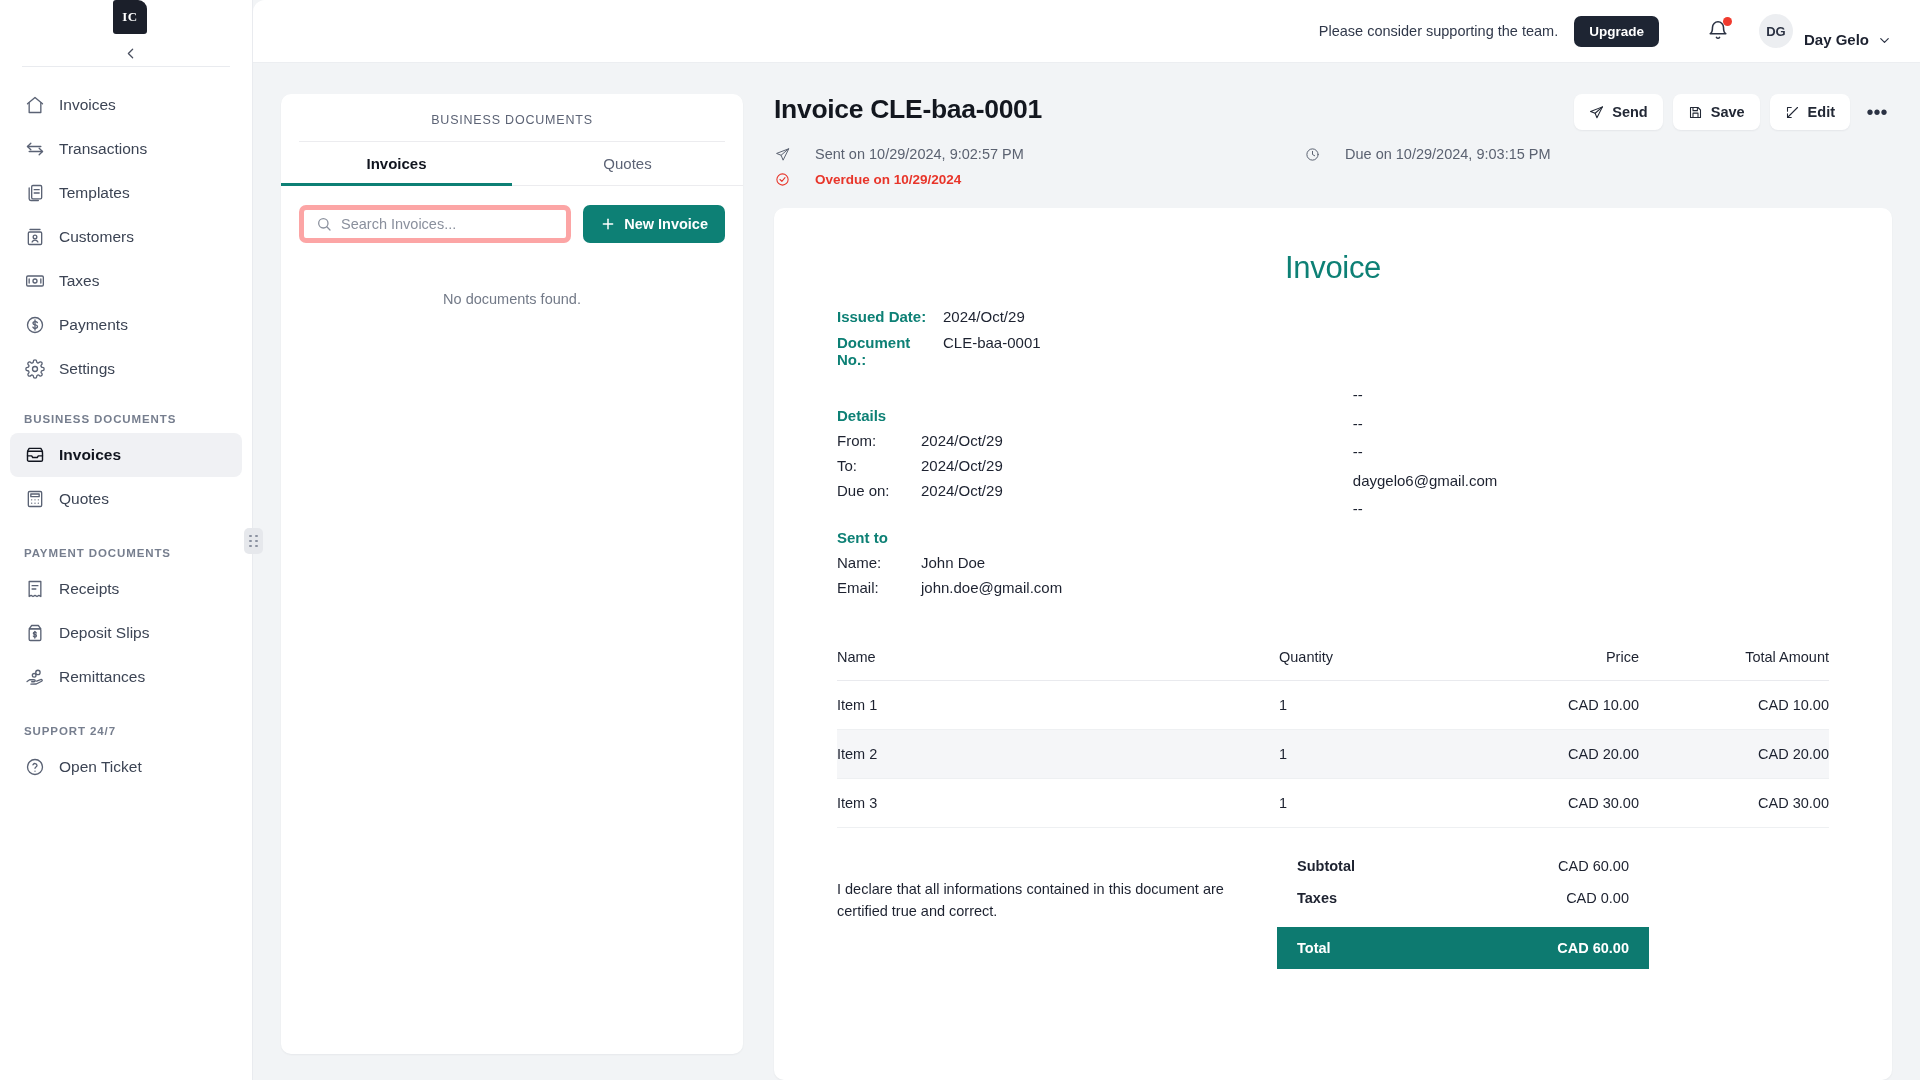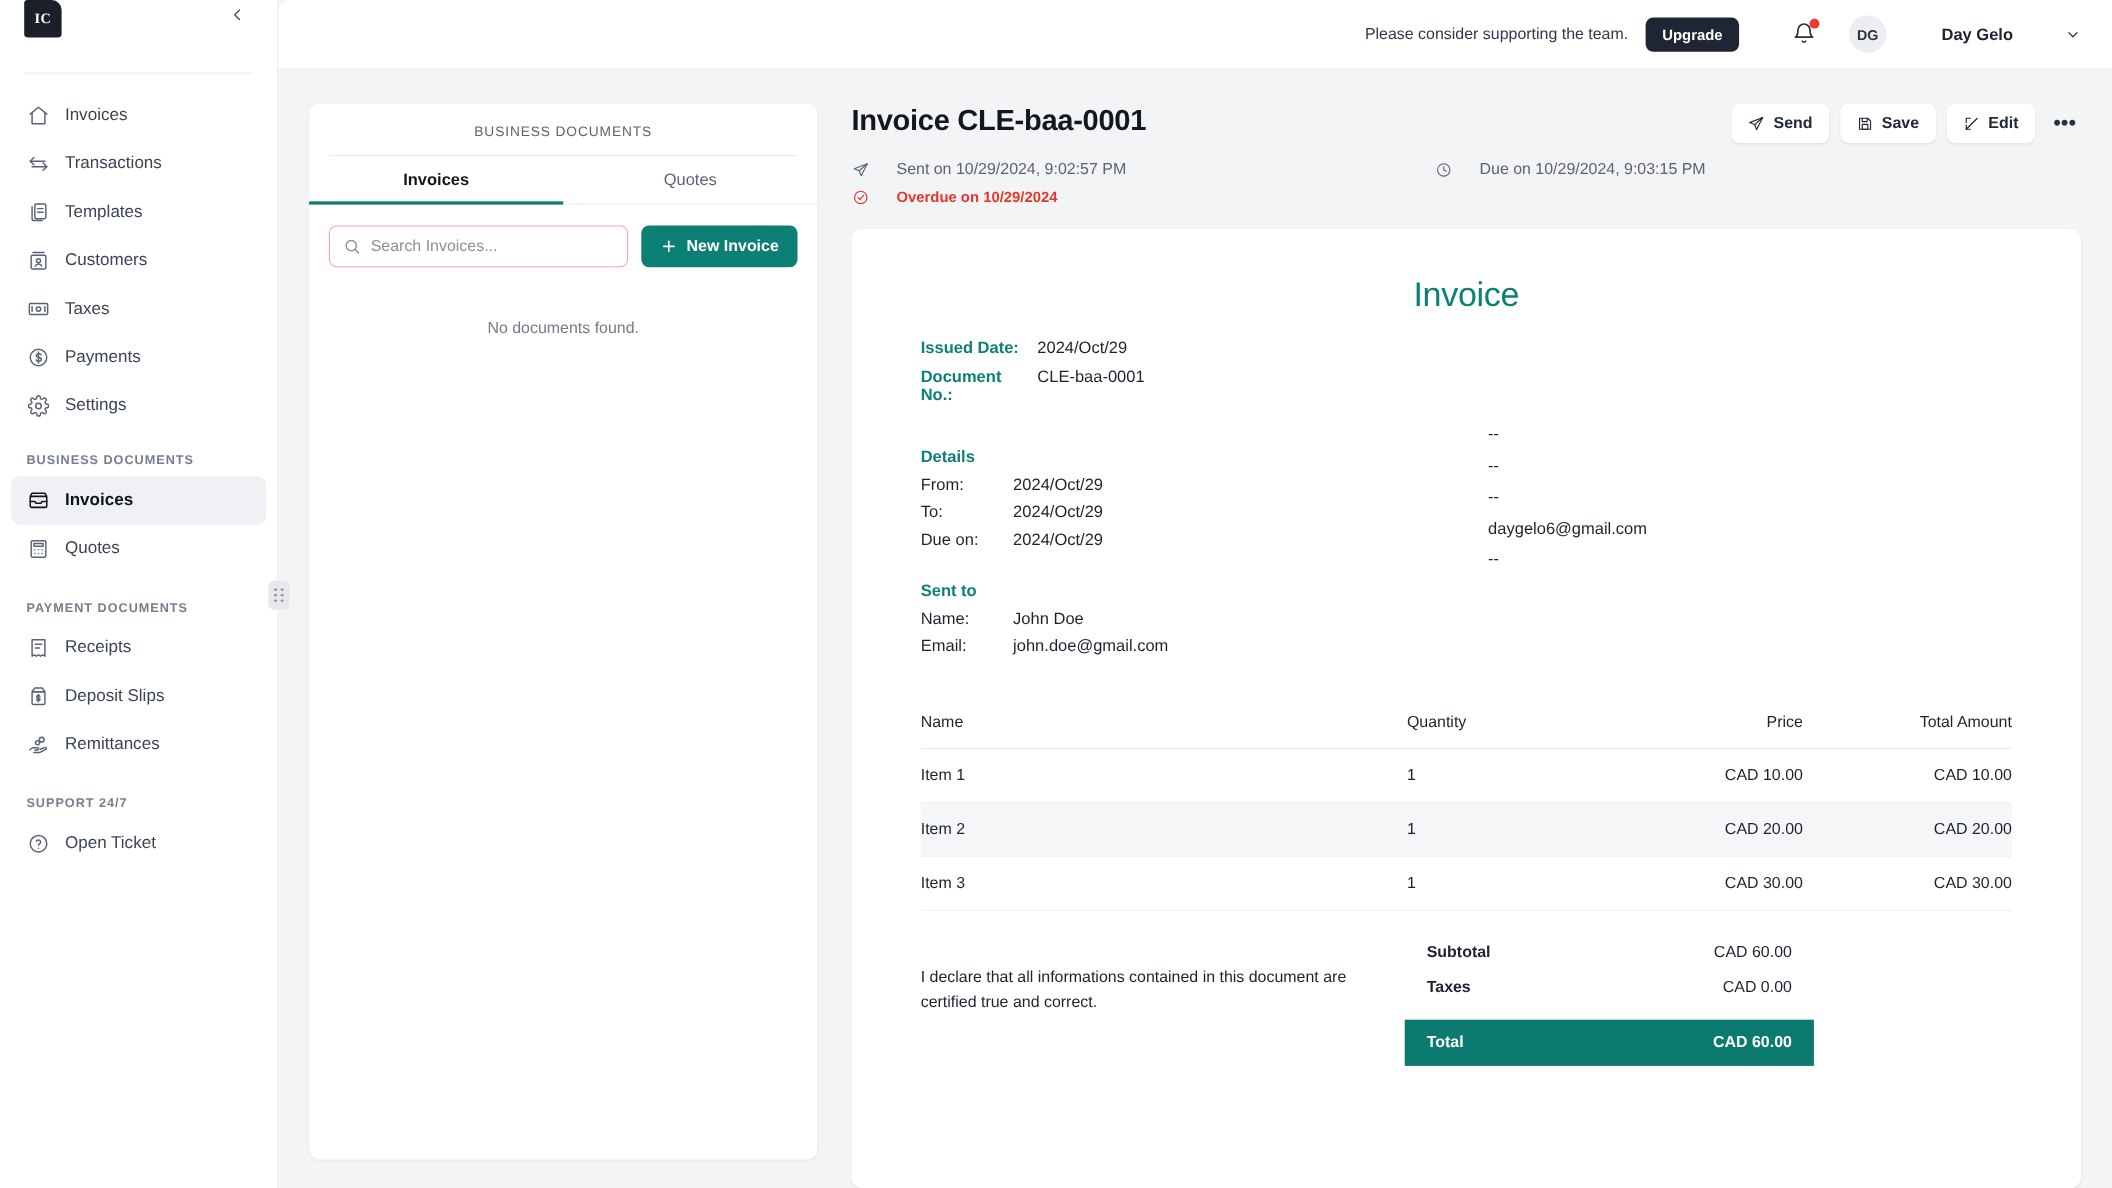--- a/index.html
+++ b/index.html
@@ -15,22 +15,23 @@
   .sidebar {
     width: 253px; height: 1080px;
     background: #ffffff;
     border-right: 1px solid #e9ebef;
     flex: 0 0 253px;
     position: relative;
     padding-top: 0;
   }
   .sb-top {
     height: 66px;
-    display: flex; justify-content: space-between;
-    padding: 0 24px 0 22px;
+    display: flex; align-items: center; justify-content: space-between;
+    padding: 0 24px 0 32px;
+    flex-direction: column;
   }
   .logo-mark {
     width: 34px; height: 34px;
     background: #1b1f2a;
     color: #ffffff;
     font-size: 13px; font-weight: 700; letter-spacing: .5px;
     display: flex; align-items: center; justify-content: center;
     border-radius: 3px 9px 3px 3px;
     font-family: "Liberation Serif", serif;
   }
@@ -89,21 +90,21 @@
   }
   .bell-wrap { position: relative; width: 30px; height: 30px; margin: 0 26px 0 44px; cursor: pointer;
     display:flex; align-items:center; justify-content:center; color:#2b3243; }
   .bell-dot { position: absolute; top: 1px; right: 1px; width: 9px; height: 9px; border-radius: 50%; background: #f03a2e; }
   .avatar {
     width: 34px; height: 34px; border-radius: 50%; background: #eceef1;
     color: #2b3243; font-size: 13px; font-weight: 700;
     display: flex; align-items: center; justify-content: center; margin-right: 11px;
   }
   .user-name { font-size: 15px; font-weight: 600; color: #1d2230; margin-right: 8px; }
-  .user-menu { display: flex; align-items: center; cursor: pointer; color:#2b3243;gap:39px; }
+  .user-menu { display: flex; align-items: flex-end; cursor: pointer; color:#2b3243; }
 
   .content { flex: 1; display: flex; padding: 31px 0 0 28px; gap: 31px; }
 
   
   .list-panel {
     width: 462px; flex: 0 0 462px; background: #ffffff;
     border-radius: 10px; height: 960px;
     box-shadow: 0 1px 2px rgba(16,24,40,.05);
     padding: 0;
   }
@@ -117,21 +118,21 @@
     flex: 1; text-align: center; padding: 13px 0 13px 0;
     font-size: 15px; color: #5c6375; cursor: pointer; position: relative;
   }
   .tab.active { color: #11151f; font-weight: 700; }
   .tab.active::after {
     content:''; position: absolute; left: 0; right: 0; bottom: -1px;
     height: 3px; background: #0d8075;
   }
   .lp-controls { display: flex; gap: 12px; padding: 19px 18px 0 18px; }
   .search-box {
-    flex: 1; height: 38px; border: 1px solid #fca5a5; border-radius: 7px;
+    flex: 1; height: 38px; border: 5px solid #fca5a5; border-radius: 7px;
     display: flex; align-items: center; gap: 9px; padding: 0 12px;
     background: #fff;
   }
   .search-box input {
     border: none; outline: none; flex: 1; font-size: 14.5px;
     color: #2b3243; font-family: inherit; background: transparent;
   }
   .search-box input::placeholder { color: #8a909d; }
   .new-btn {
     background: #0d8075; color: #fff; border: none; cursor: pointer;

